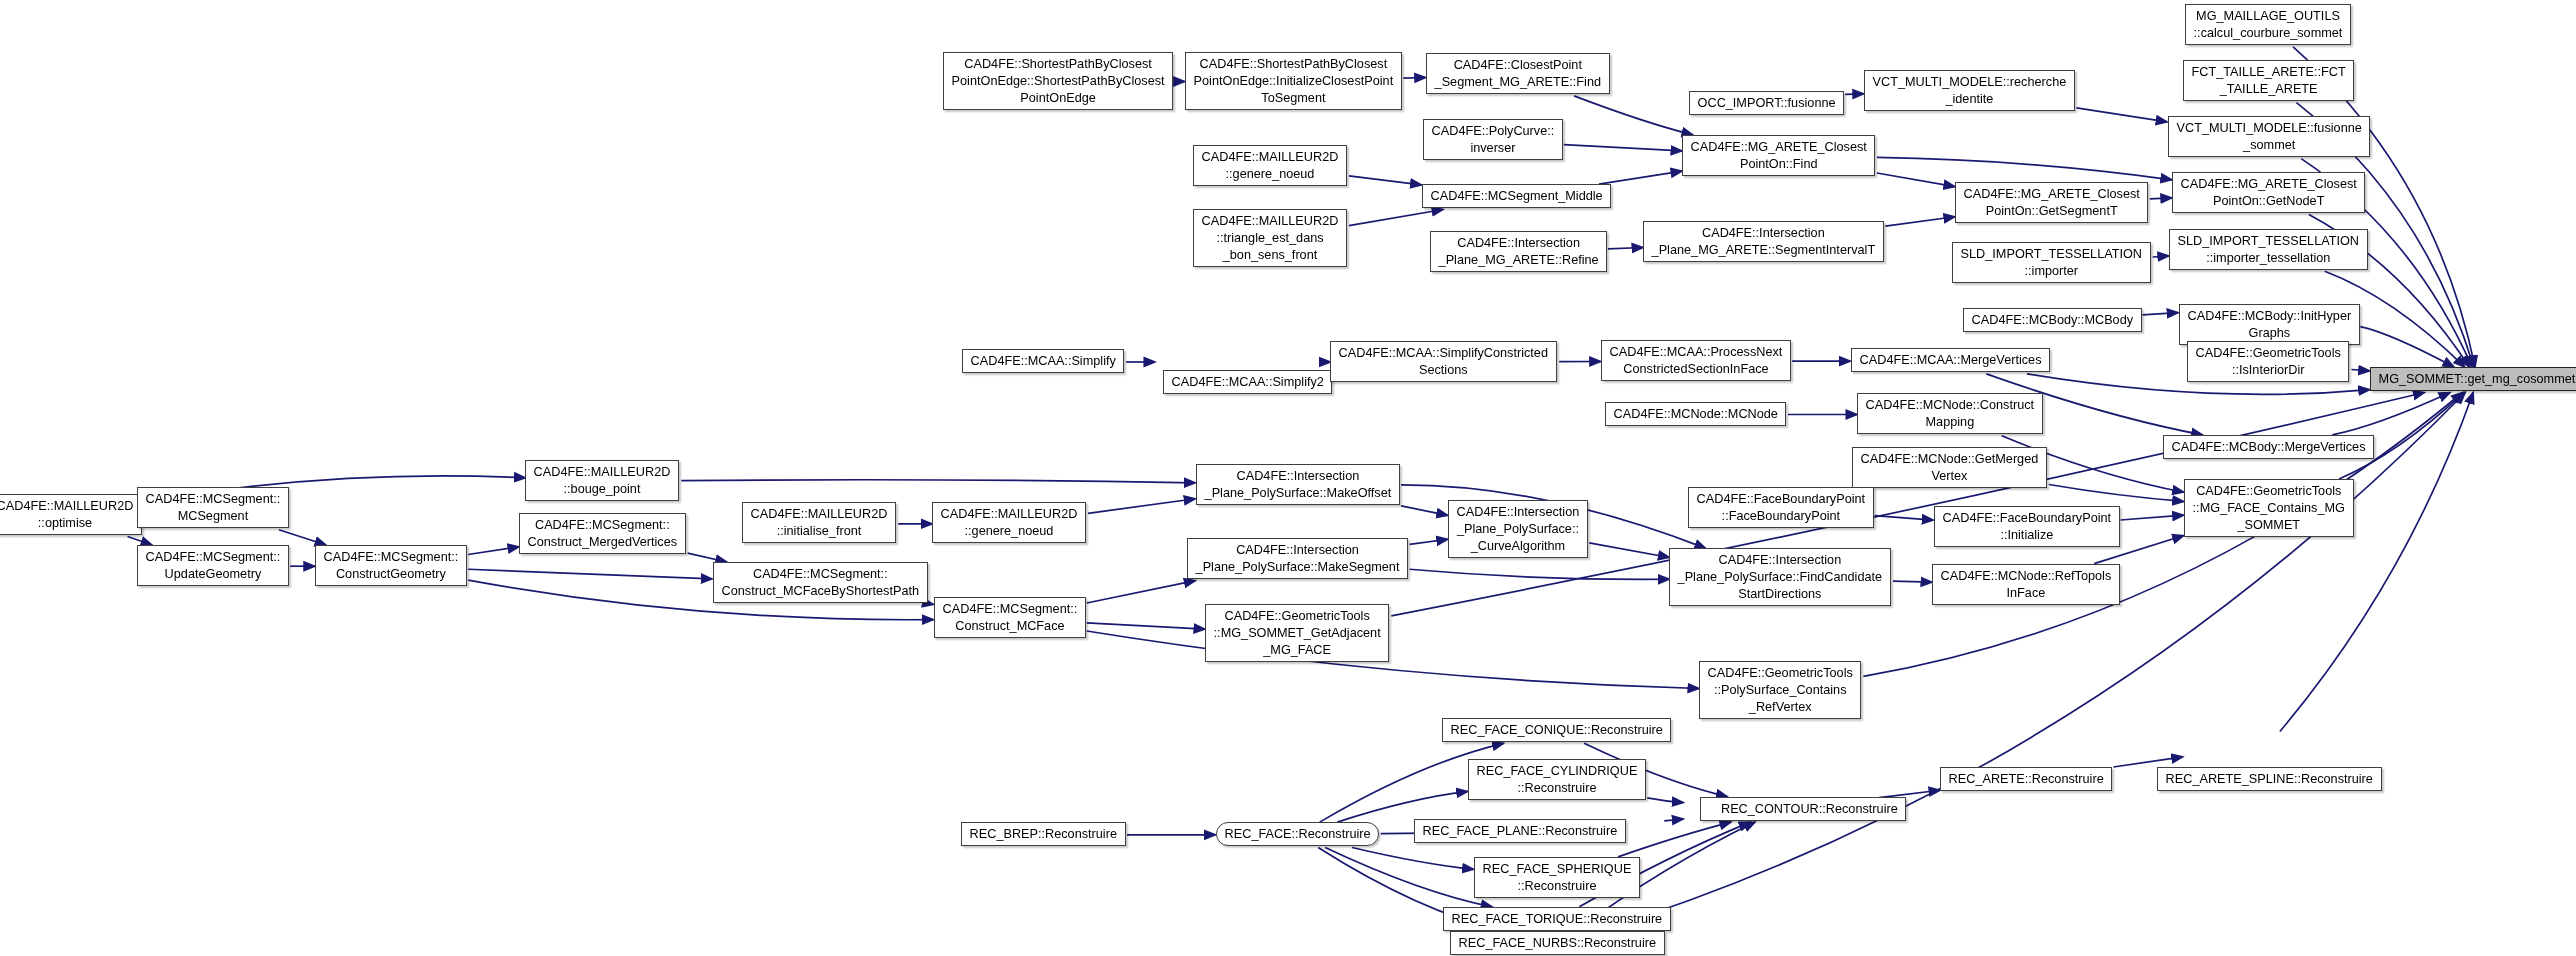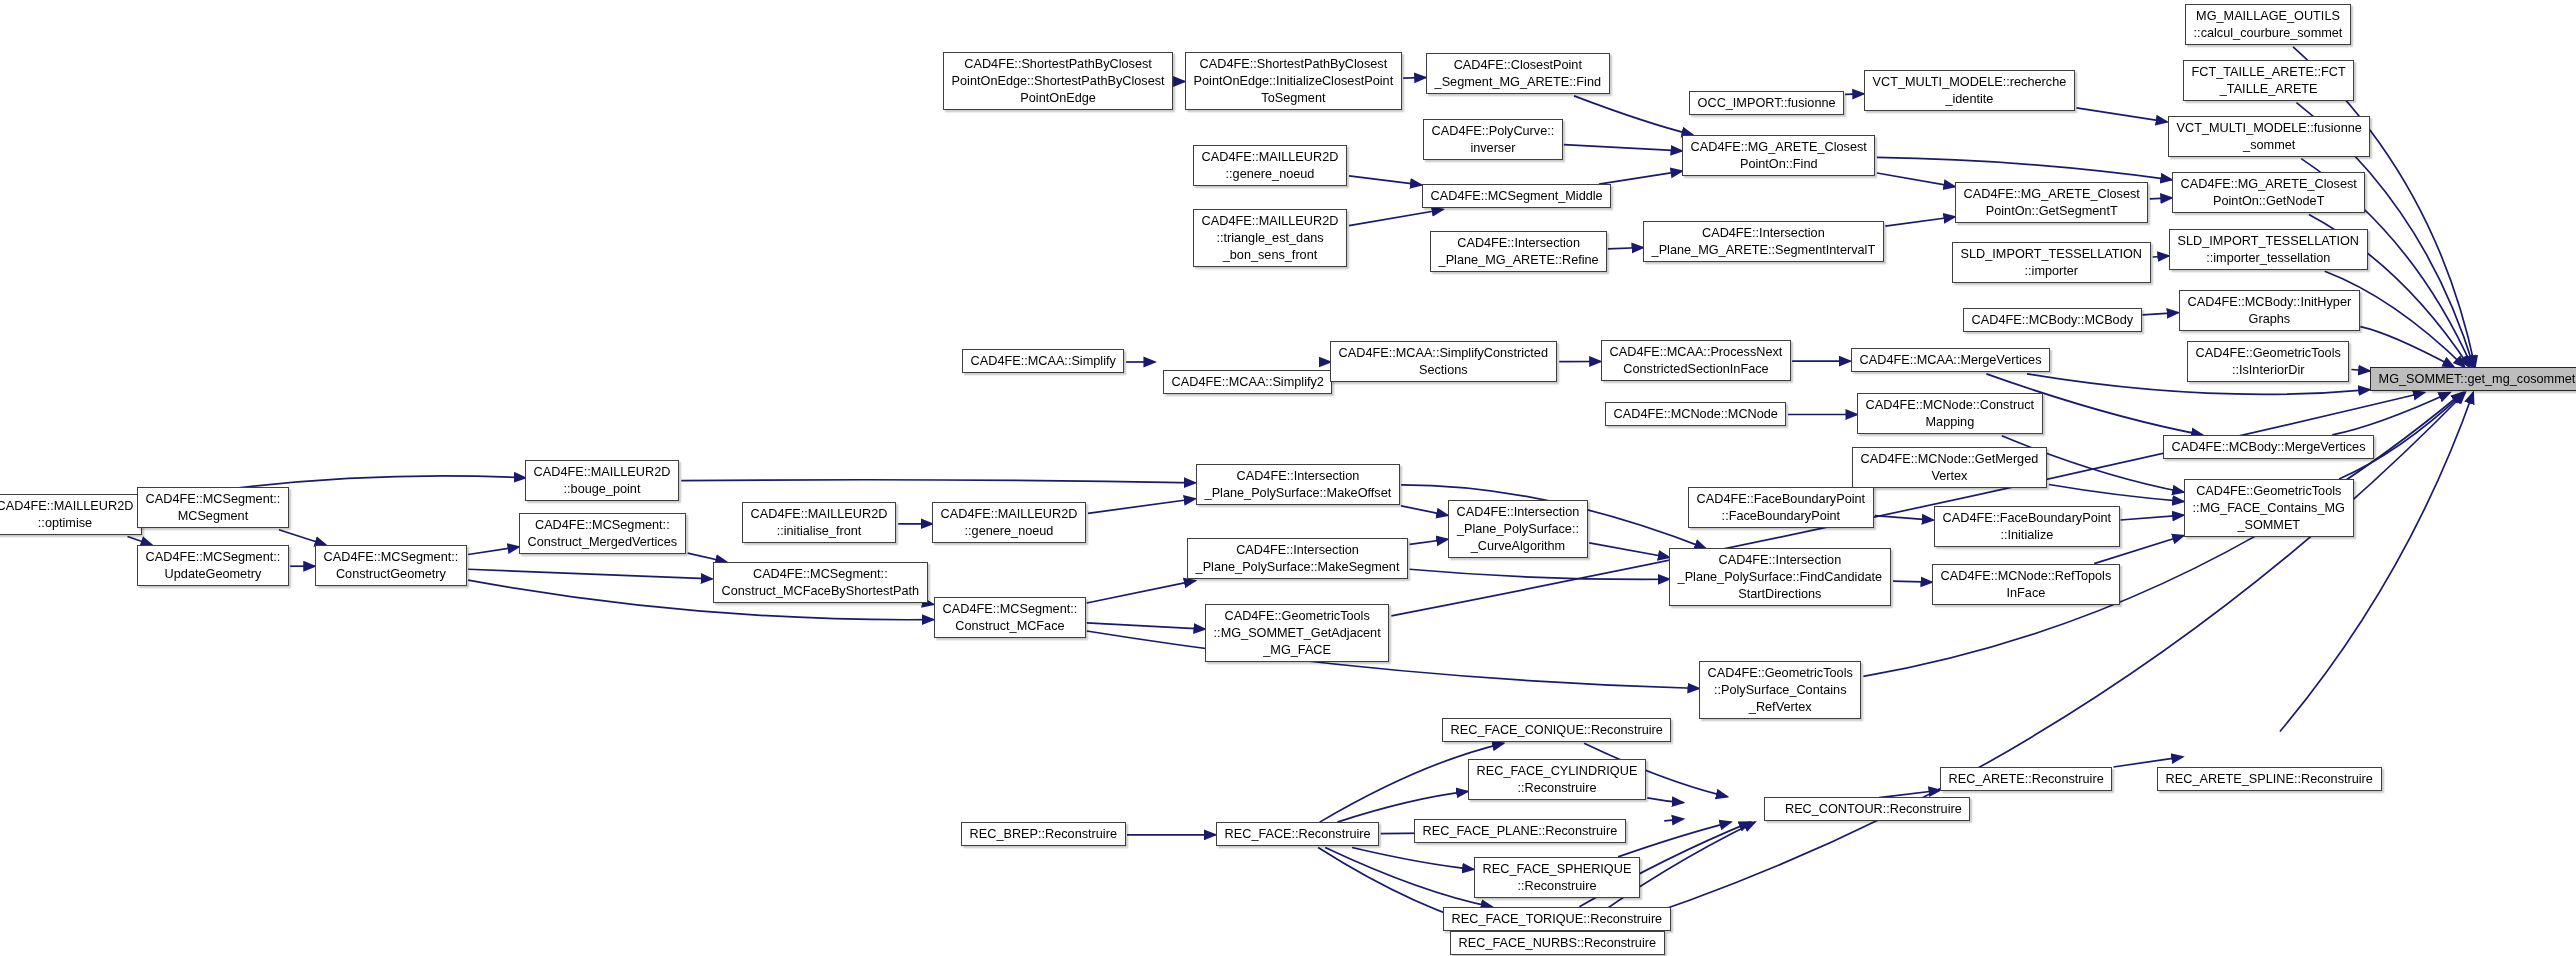--- a/index.html
+++ b/index.html
@@ -171,21 +171,21 @@
     <div class="node" style="left: 2185px; top: 4.2px;">MG_MAILLAGE_OUTILS
 ::calcul_courbure_sommet</div>
     <div class="node" style="left: 2183px; top: 60px;">FCT_TAILLE_ARETE::FCT
 _TAILLE_ARETE</div>
     <div class="node" style="left: 2168px; top: 116px;">VCT_MULTI_MODELE::fusionne
 _sommet</div>
     <div class="node" style="left: 2172px; top: 172px;">CAD4FE::MG_ARETE_Closest
 PointOn::GetNodeT</div>
     <div class="node" style="left: 2169px; top: 229px;">SLD_IMPORT_TESSELLATION
 ::importer_tessellation</div>
-    <div class="node" style="left: 2179px; top: 290px;">CAD4FE::MCBody::InitHyper
+    <div class="node" style="left: 2179px; top: 304px;">CAD4FE::MCBody::InitHyper
 Graphs</div>
     <div class="node" style="left: 2187px; top: 341px;">CAD4FE::GeometricTools
 ::IsInteriorDir</div>
     <div class="node" style="left: 2163px; top: 435px;">CAD4FE::MCBody::MergeVertices</div>
     <div class="node" style="left: 2184px; top: 479px;">CAD4FE::GeometricTools
 ::MG_FACE_Contains_MG
 _SOMMET</div>
     <div class="node focus" style="left: 2370px; top: 367px;">MG_SOMMET::get_mg_cosommet</div>
     <div class="node" style="left: -12px; top: 494px;">CAD4FE::MAILLEUR2D
 ::optimise</div>
@@ -223,26 +223,26 @@
 _Plane_PolySurface::FindCandidate
 StartDirections</div>
     <div class="node" style="left: 1934px; top: 506px;">CAD4FE::FaceBoundaryPoint
 ::Initialize</div>
     <div class="node" style="left: 1932px; top: 564px;">CAD4FE::MCNode::RefTopols
 InFace</div>
     <div class="node" style="left: 1699px; top: 661px;">CAD4FE::GeometricTools
 ::PolySurface_Contains
 _RefVertex</div>
     <div class="node" style="left: 961px; top: 822px;">REC_BREP::Reconstruire</div>
-    <div class="node" style="left: 1216px; top: 822px;">REC_FACE::Reconstruire</div>
+    <div class="node" style="left: 1216px; top: 822px; border-radius: 12px;">REC_FACE::Reconstruire</div>
     <div class="node" style="left: 1442px; top: 718px;">REC_FACE_CONIQUE::Reconstruire</div>
     <div class="node" style="left: 1468px; top: 759px;">REC_FACE_CYLINDRIQUE
 ::Reconstruire</div>
     <div class="node" style="left: 1414px; top: 819px;">REC_FACE_PLANE::Reconstruire</div>
     <div class="node" style="left: 1474px; top: 857px;">REC_FACE_SPHERIQUE
 ::Reconstruire</div>
     <div class="node" style="left: 1443px; top: 907px;">REC_FACE_TORIQUE::Reconstruire</div>
     <div class="node" style="left: 1450px; top: 931px;">REC_FACE_NURBS::Reconstruire</div>
-    <div class="node" style="left: 1764px; top: 797px; padding-left: 20px;">REC_CONTOUR::Reconstruire</div>
+    <div class="node" style="left: 1700px; top: 797px; padding-left: 20px;">REC_CONTOUR::Reconstruire</div>
     <div class="node" style="left: 1940px; top: 767px; text-align: center;">REC_ARETE::Reconstruire</div>
     <div class="node" style="left: 2157px; top: 731px; margin-top: 36px;">REC_ARETE_SPLINE::Reconstruire</div>
   </div>
 
 
 </body></html>

